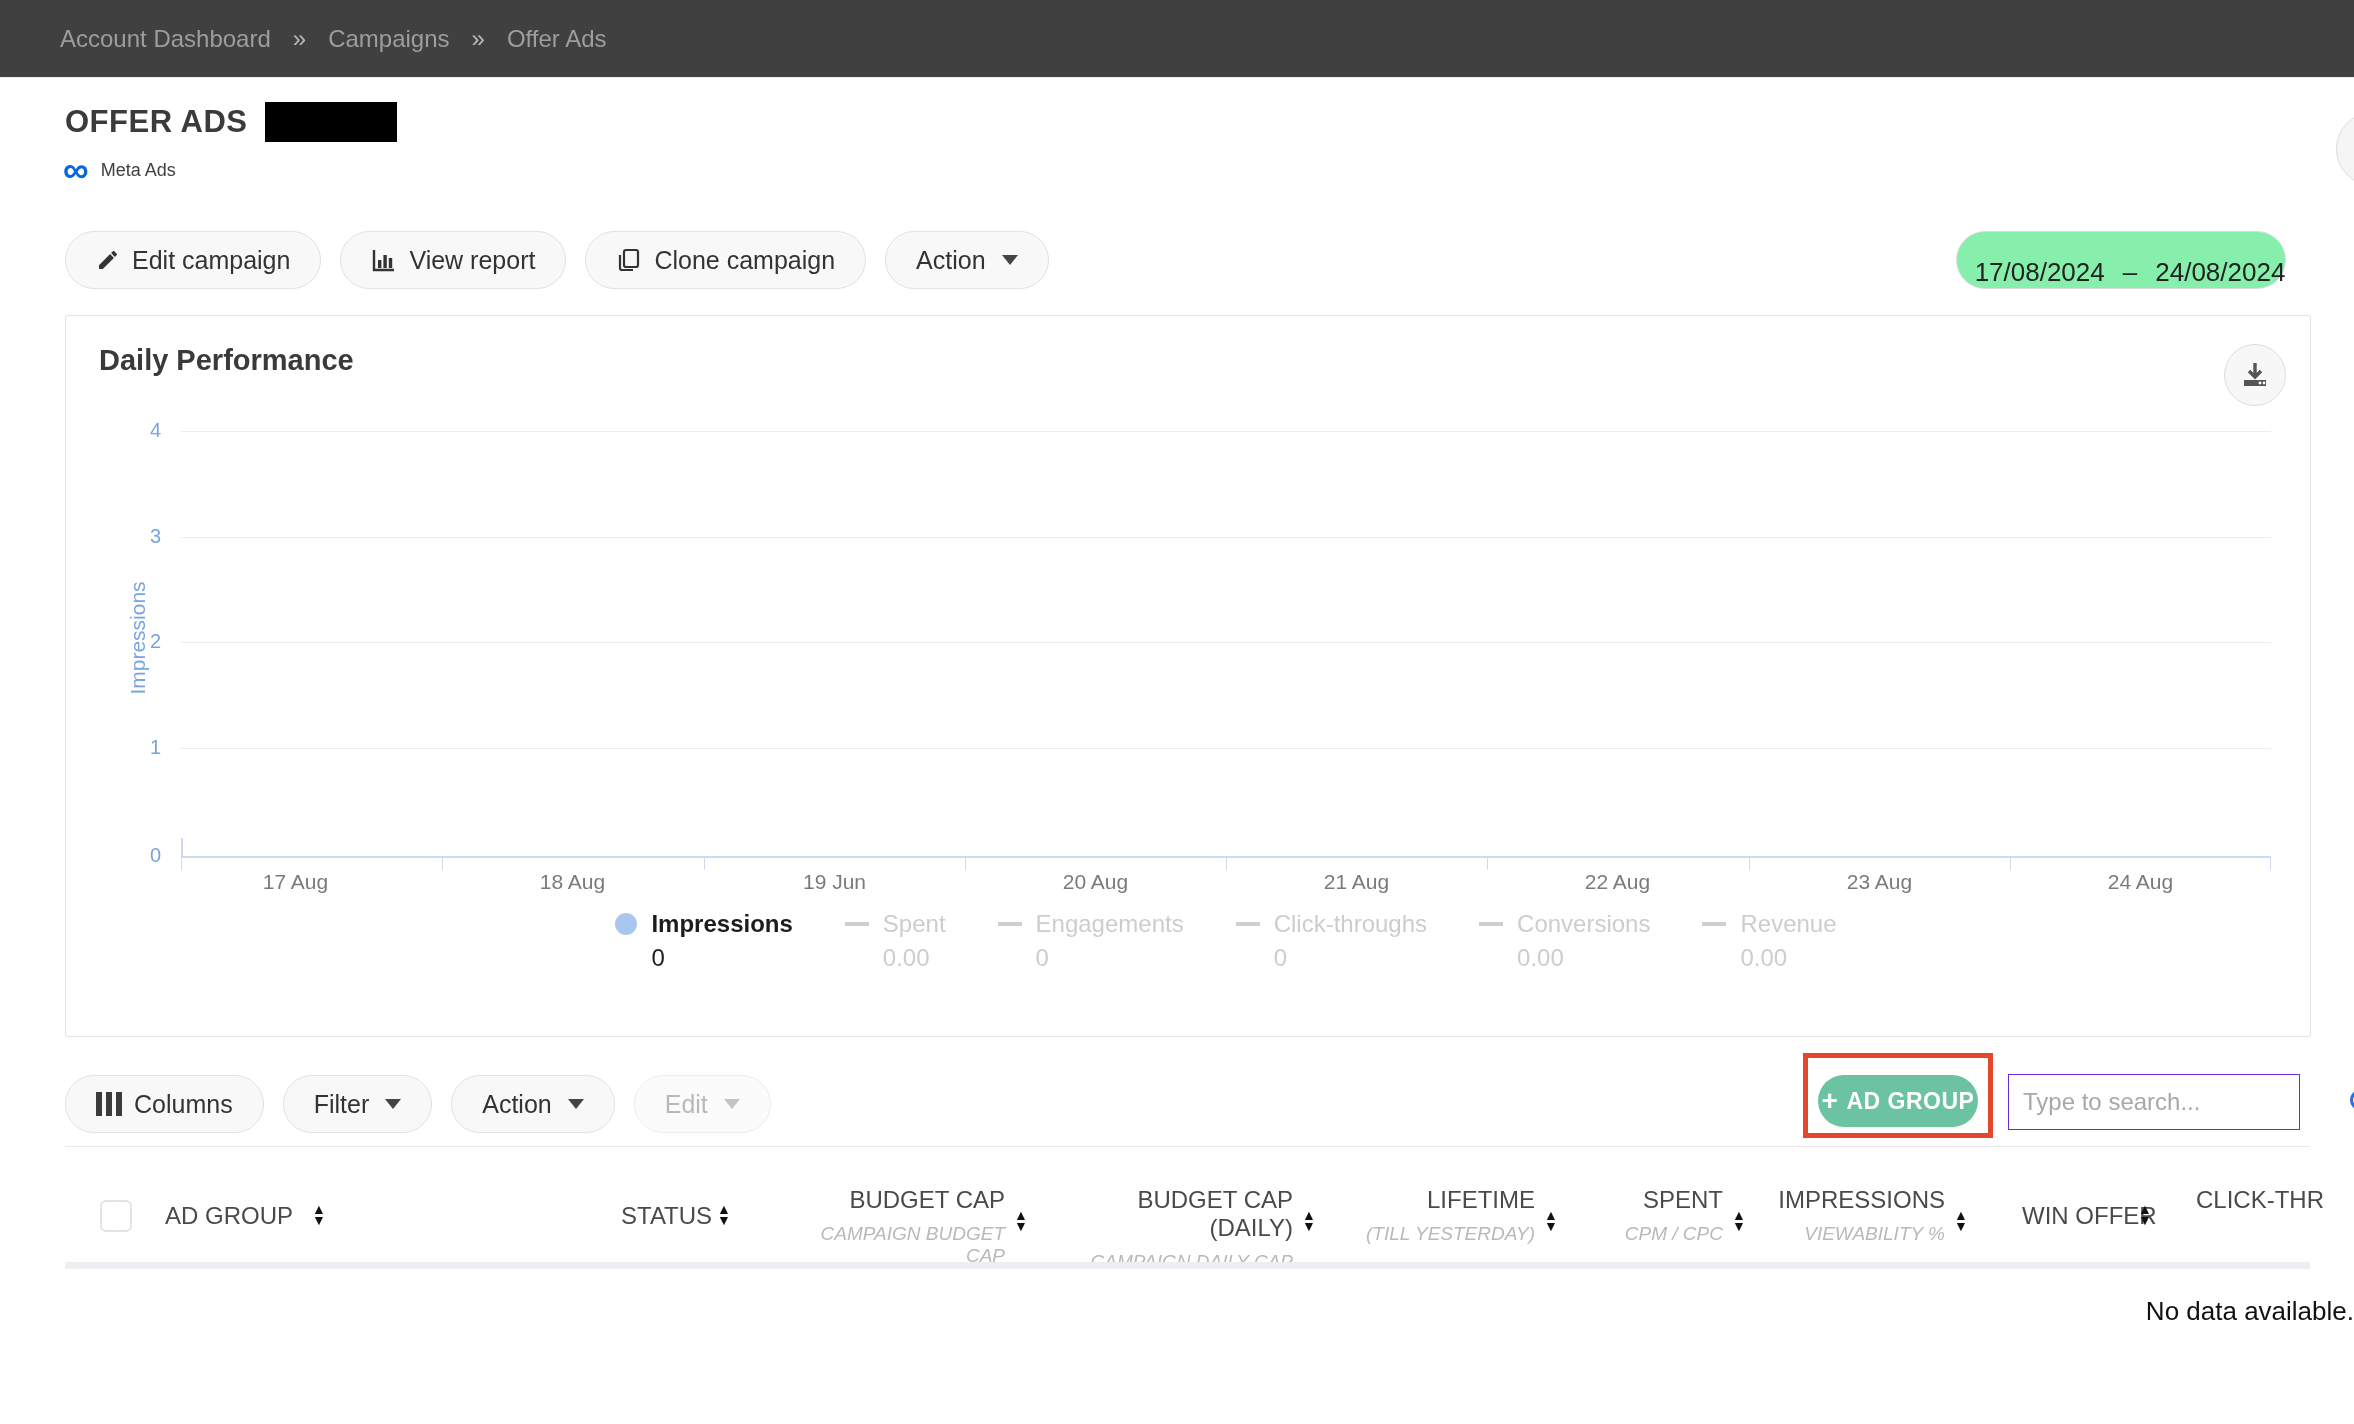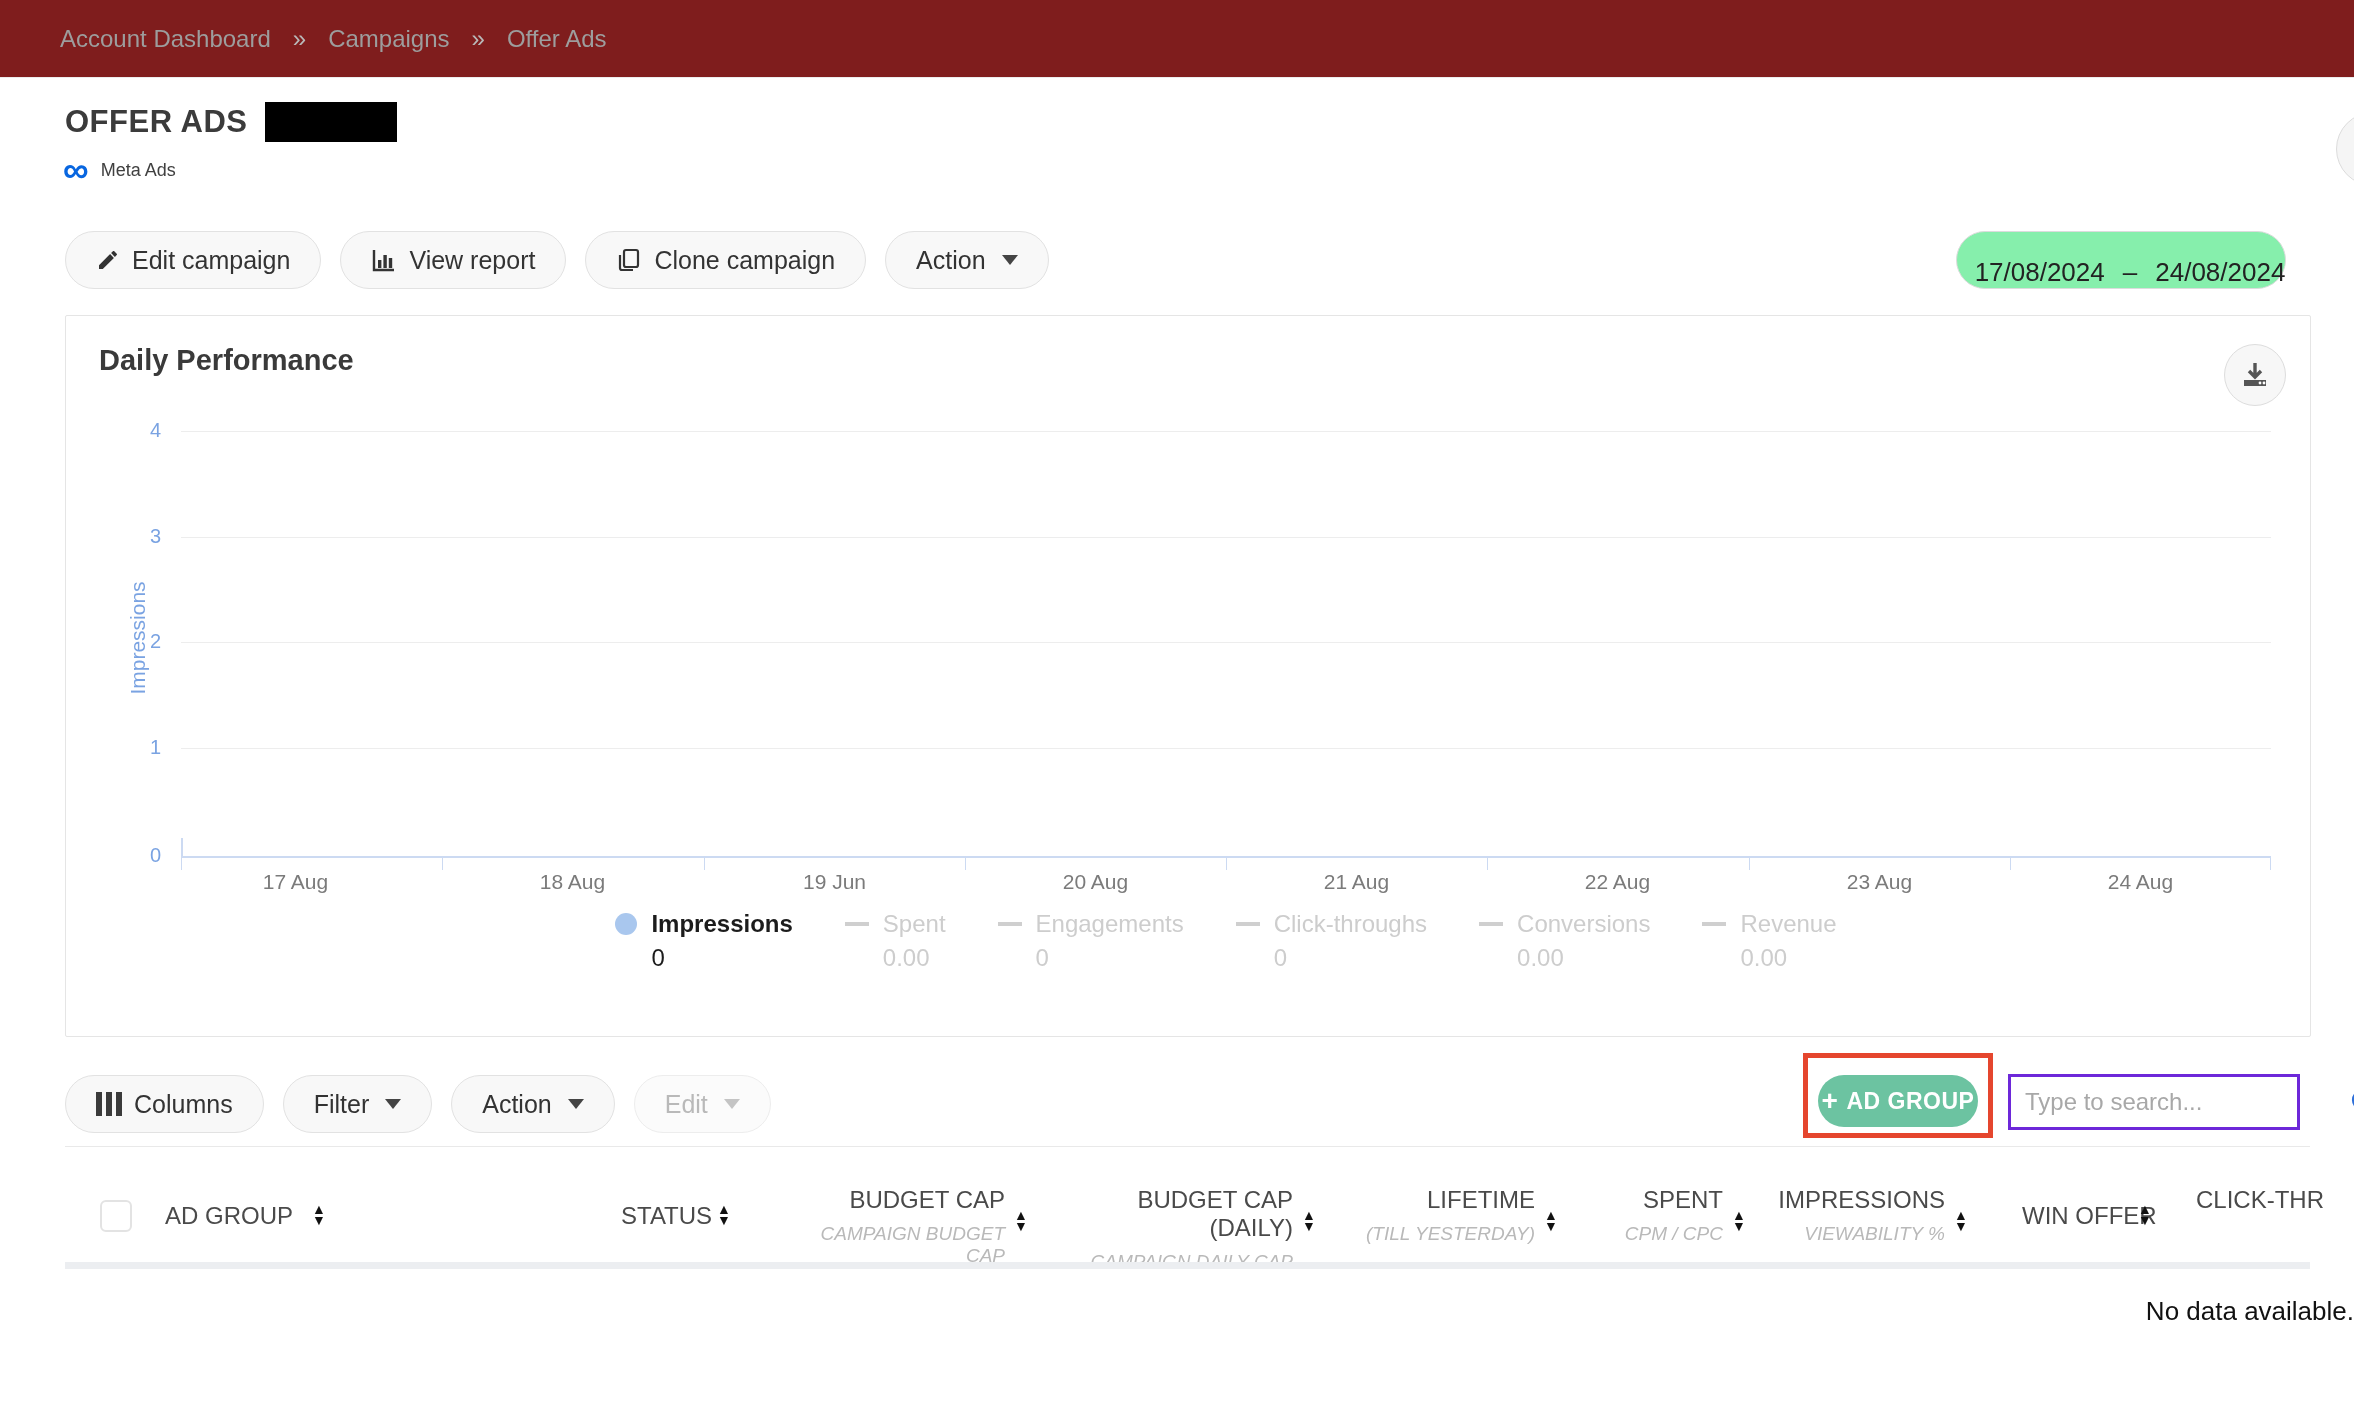--- a/index.html
+++ b/index.html
@@ -4,21 +4,21 @@
 <style>
   * { margin:0; padding:0; box-sizing:border-box; }
   html,body { width:2354px; height:1424px; }
   body {
     position:relative; overflow:hidden; background:#ffffff;
     font-family:"Liberation Sans", sans-serif; color:#333;
   }
   
   .topbar {
     position:absolute; left:0; top:0; width:2354px; height:78px;
-    background:#7f1d1d; border-bottom:1px solid #ececec;
+    background:#404040; border-bottom:1px solid #ececec;
     display:flex; align-items:center; padding-left:60px;
   }
   .crumb { font-size:24px; color:#9d9d9d; }
   .crumb-sep { font-size:24px; color:#b9b9b9; margin:0 22px; }
   
   .title-row { position:absolute; left:65px; top:102px; display:flex; align-items:center; }
   .page-title { font-size:31px; font-weight:bold; color:#3b3b3b; letter-spacing:0.5px; }
   .redacted { width:132px; height:40px; background:#000; margin-left:18px; }
   .platform-row { position:absolute; left:63px; top:152px; display:flex; align-items:center; gap:12px; }
   .meta-glyph { font-size:36px; line-height:36px; color:#0866e0; font-weight:bold; }
@@ -82,21 +82,21 @@
     border:5px solid #e5462e;
   }
   .adgroup-btn {
     position:absolute; left:10px; top:17px; width:160px; height:52px; border-radius:26px;
     background:#6cc3a1; color:#fff; font-size:23px; font-weight:bold;
     display:flex; align-items:center; justify-content:center; gap:8px; cursor:pointer; letter-spacing:0.5px;
   }
   .adgroup-plus { font-size:28px; font-weight:bold; line-height:28px; }
   .search-box {
     position:absolute; left:2008px; top:1074px; width:292px; height:56px;
-    border:3px solid #6d28d9; background:#fff; display:flex; align-items:center;
+    border:1px solid #6d28d9; background:#fff; display:flex; align-items:center;
   }
   .search-box input {
     border:none; outline:none; flex:1; height:100%; padding:0 14px;
     font-size:24px; color:#333; font-family:"Liberation Sans", sans-serif; background:transparent;
   }
   .search-box input::placeholder { color:#a8a8a8; }
   .search-ic { margin-right:14px; cursor:pointer; display:flex; }
   
   .table-topline { position:absolute; left:65px; top:1146px; width:2245px; height:1px; background:#e9e9e9; }
   .thead { position:absolute; left:0; top:1178px; width:2354px; height:84px; }

